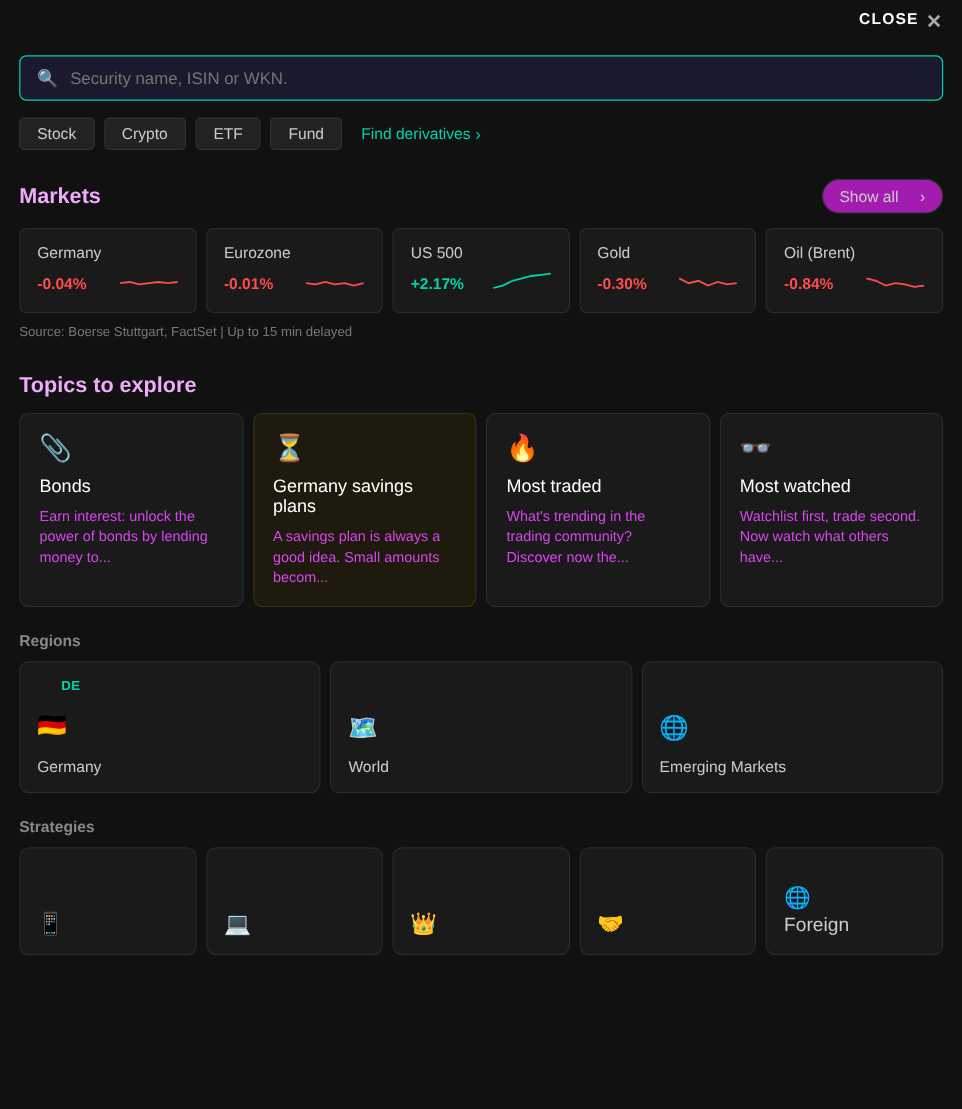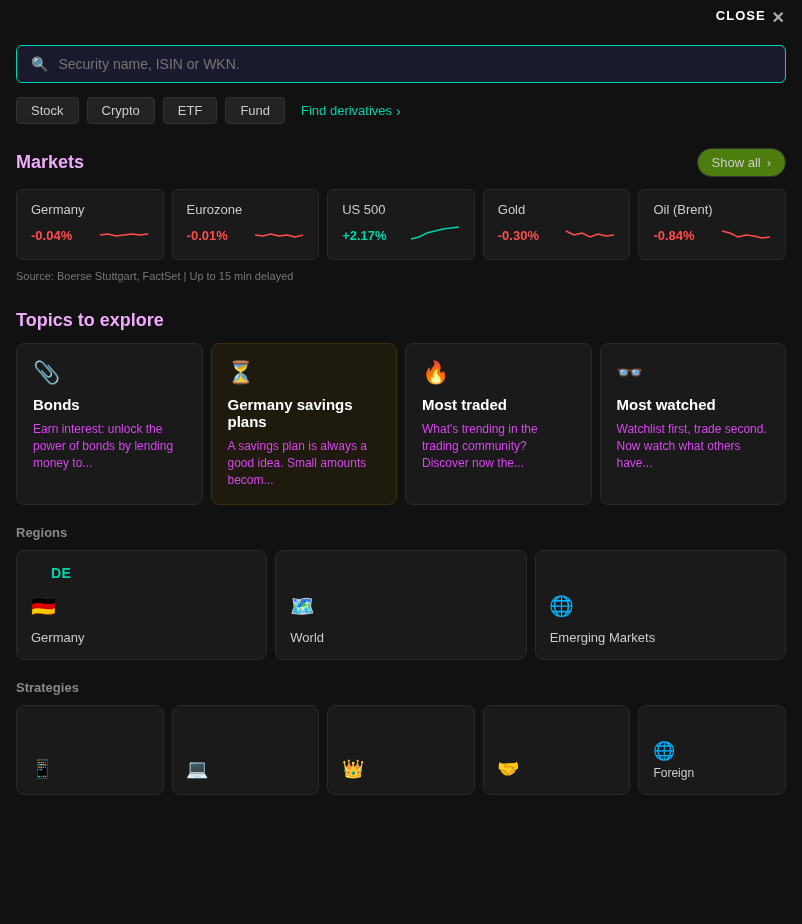--- a/index.html
+++ b/index.html
@@ -96,30 +96,30 @@
       justify-content: space-between;
       align-items: center;
       padding: 8px 16px 12px;
     }
     .section-title {
       font-size: 18px;
       font-weight: 600;
       color: #f0abfc;
     }
     .show-all-btn {
-      background: #4d7c0f;
+      background: #a21caf;
       border: 1px solid #333;
       border-radius: 20px;
       color: #cccccc;
       font-size: 13px;
       padding: 6px 14px;
       cursor: pointer;
       display: flex;
       align-items: flex-start;
-      gap: 6px;
+      gap: 18px;
     }
 
     
     .markets-row {
       display: flex;
       gap: 0;
       padding: 0 16px;
       overflow-x: auto;
     }
     .market-card {
@@ -181,21 +181,21 @@
     .topic-card.highlight2 {
       background: #1e1a0d;
       border-color: #3a3010;
     }
     .topic-emoji {
       font-size: 22px;
       margin-bottom: 10px;
     }
     .topic-title {
       font-size: 15px;
-      font-weight: 700;
+      font-weight: 400;
       color: #ffffff;
       margin-bottom: 8px;
     }
     .topic-desc {
       font-size: 12px;
       color: #d946ef;
       line-height: 1.4;
     }
 
     
@@ -211,21 +211,21 @@
       padding: 14px;
       flex: 1;
       cursor: pointer;
       display: flex;
       flex-direction: column;
       align-items: flex-start;
       min-height: 110px;
       justify-content: space-between;
     }
     .region-tag {
-      font-size: 14px;
+      font-size: 11px;
       font-weight: 700;
       color: #00d4aa;
       letter-spacing: 0.5px;
       padding-left: 20px;
     }
     .region-icon {
       font-size: 20px;
       margin: 4px 0;
     }
     .region-name {
@@ -249,21 +249,21 @@
       cursor: pointer;
       min-height: 90px;
       display: flex;
       flex-direction: column;
       justify-content: flex-end;
     }
     .strategy-icon {
       font-size: 18px;
     }
     .strategy-name {
-      font-size: 12px;
+      font-size: 16px;
       color: #cccccc;
       margin-top: 4px;
     }
 
     .section-label {
       font-size: 13px;
       font-weight: 600;
       color: #888888;
       padding: 0 16px 10px;
       text-transform: none;

